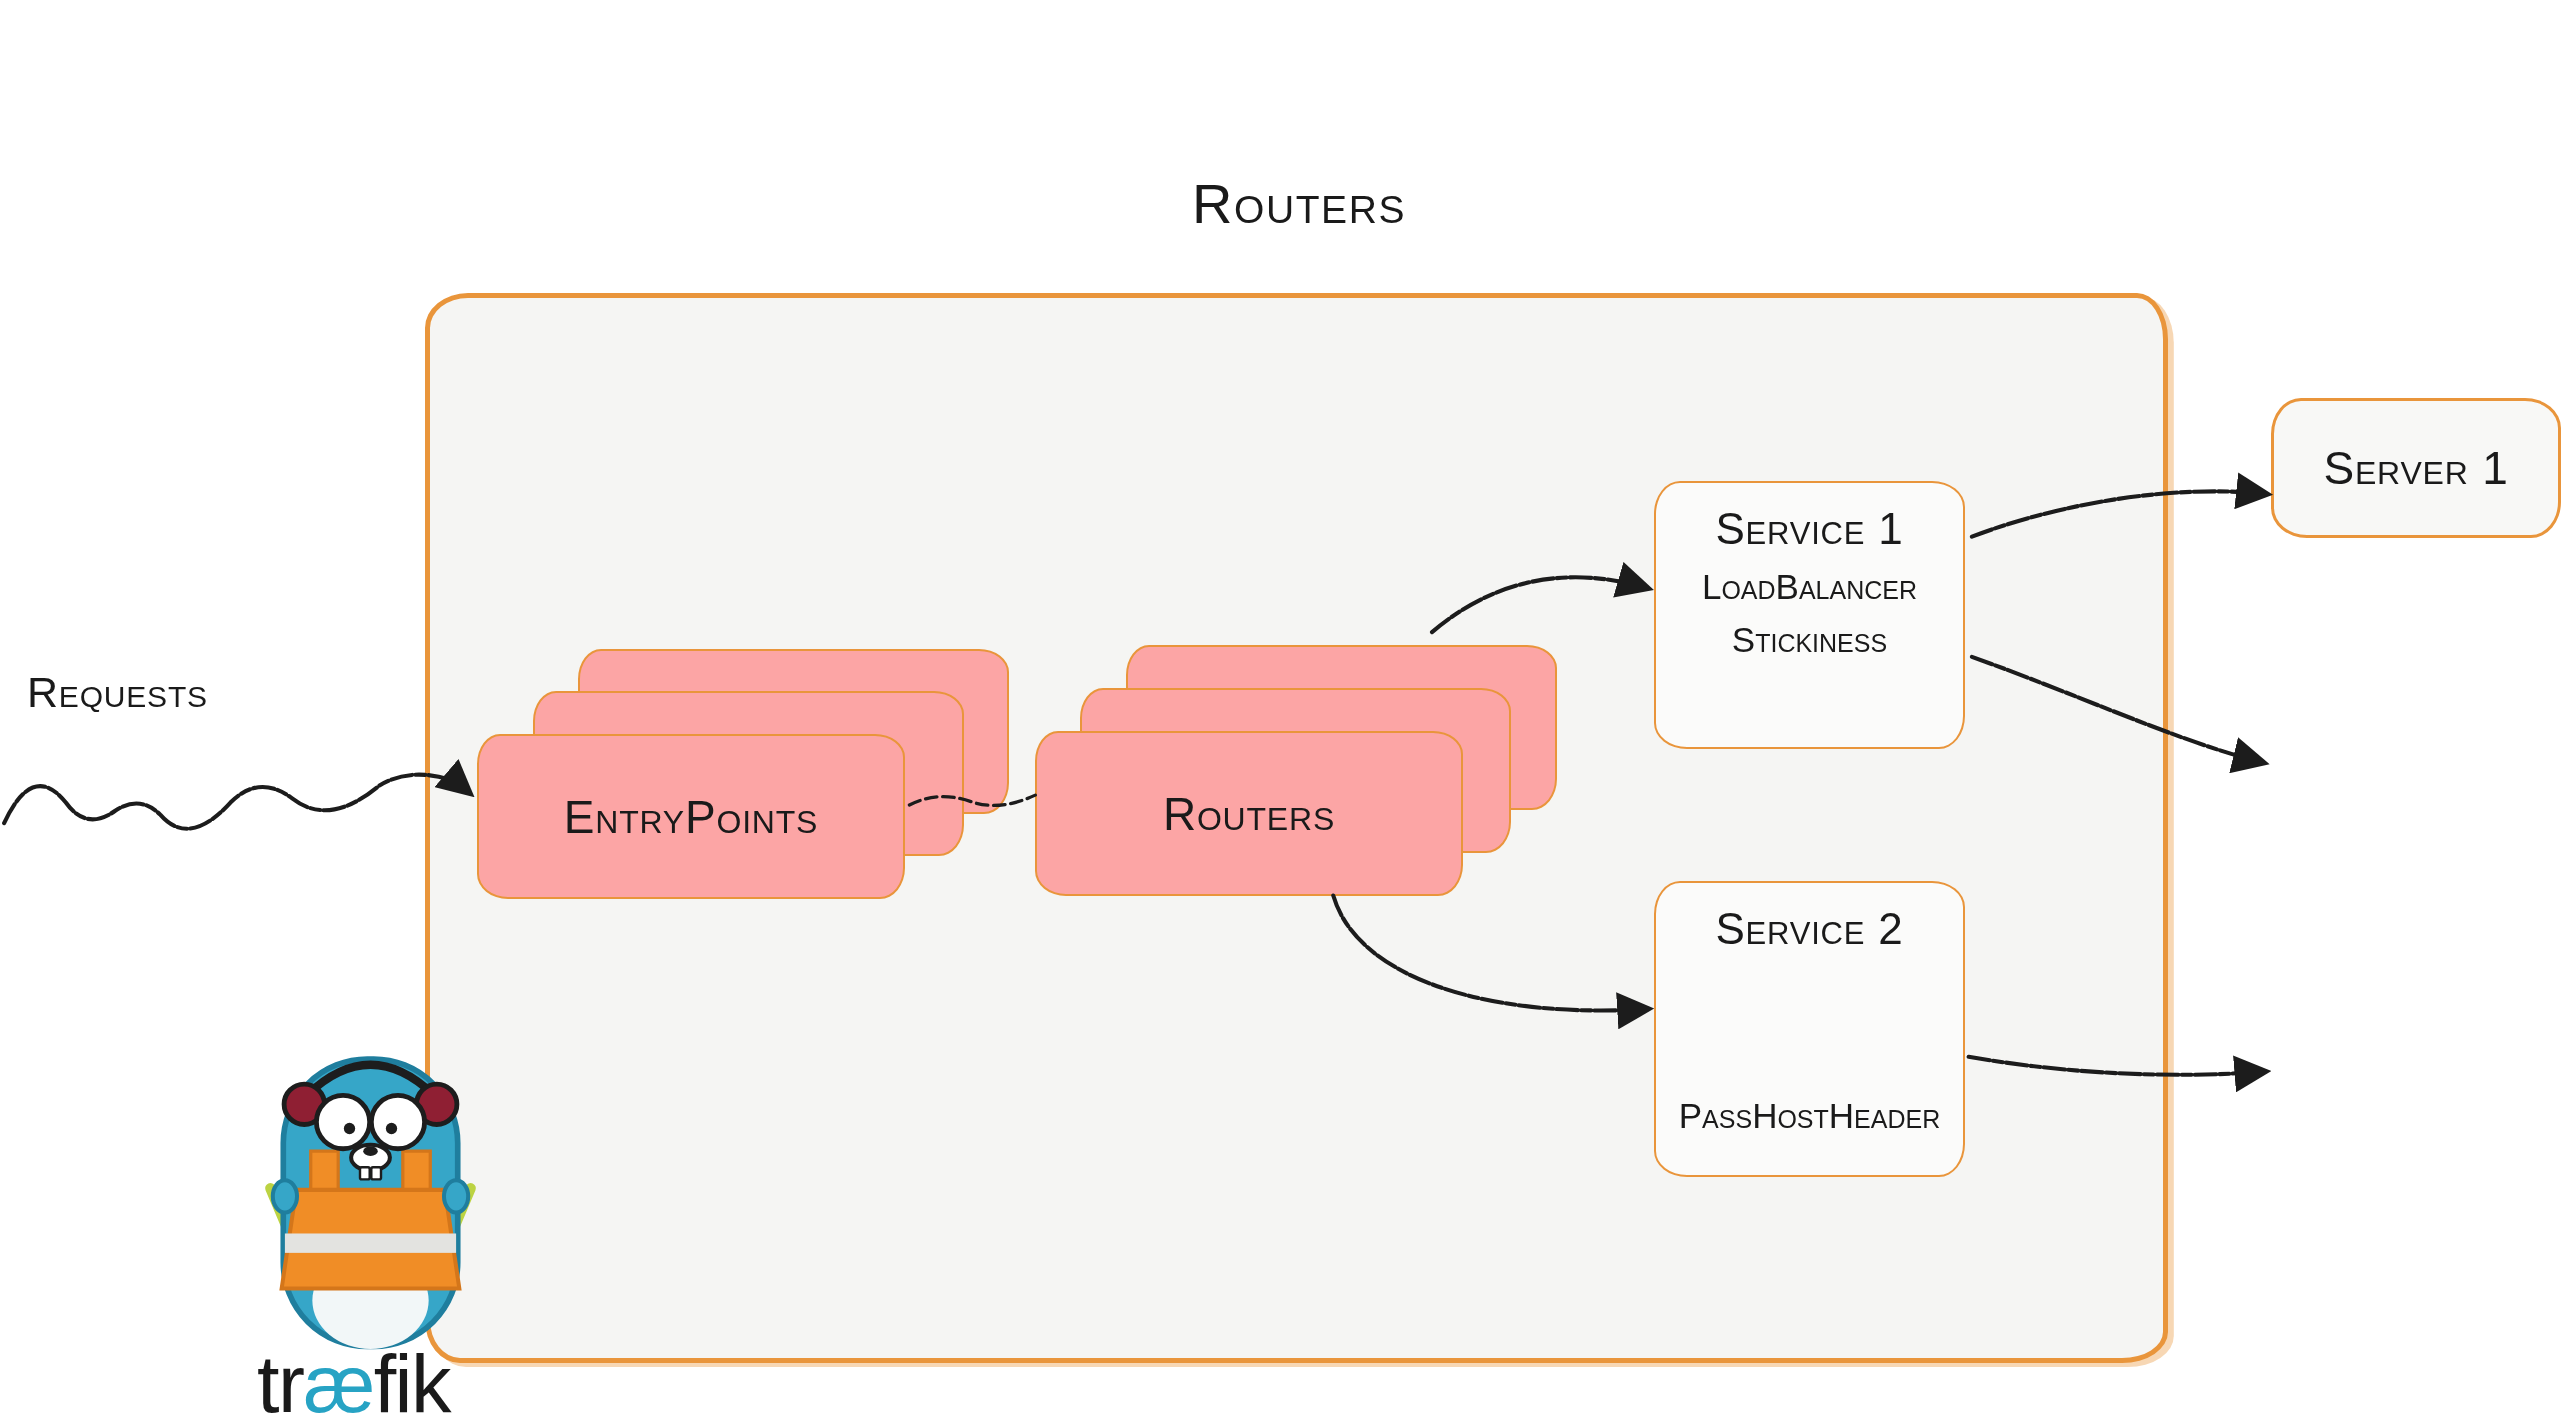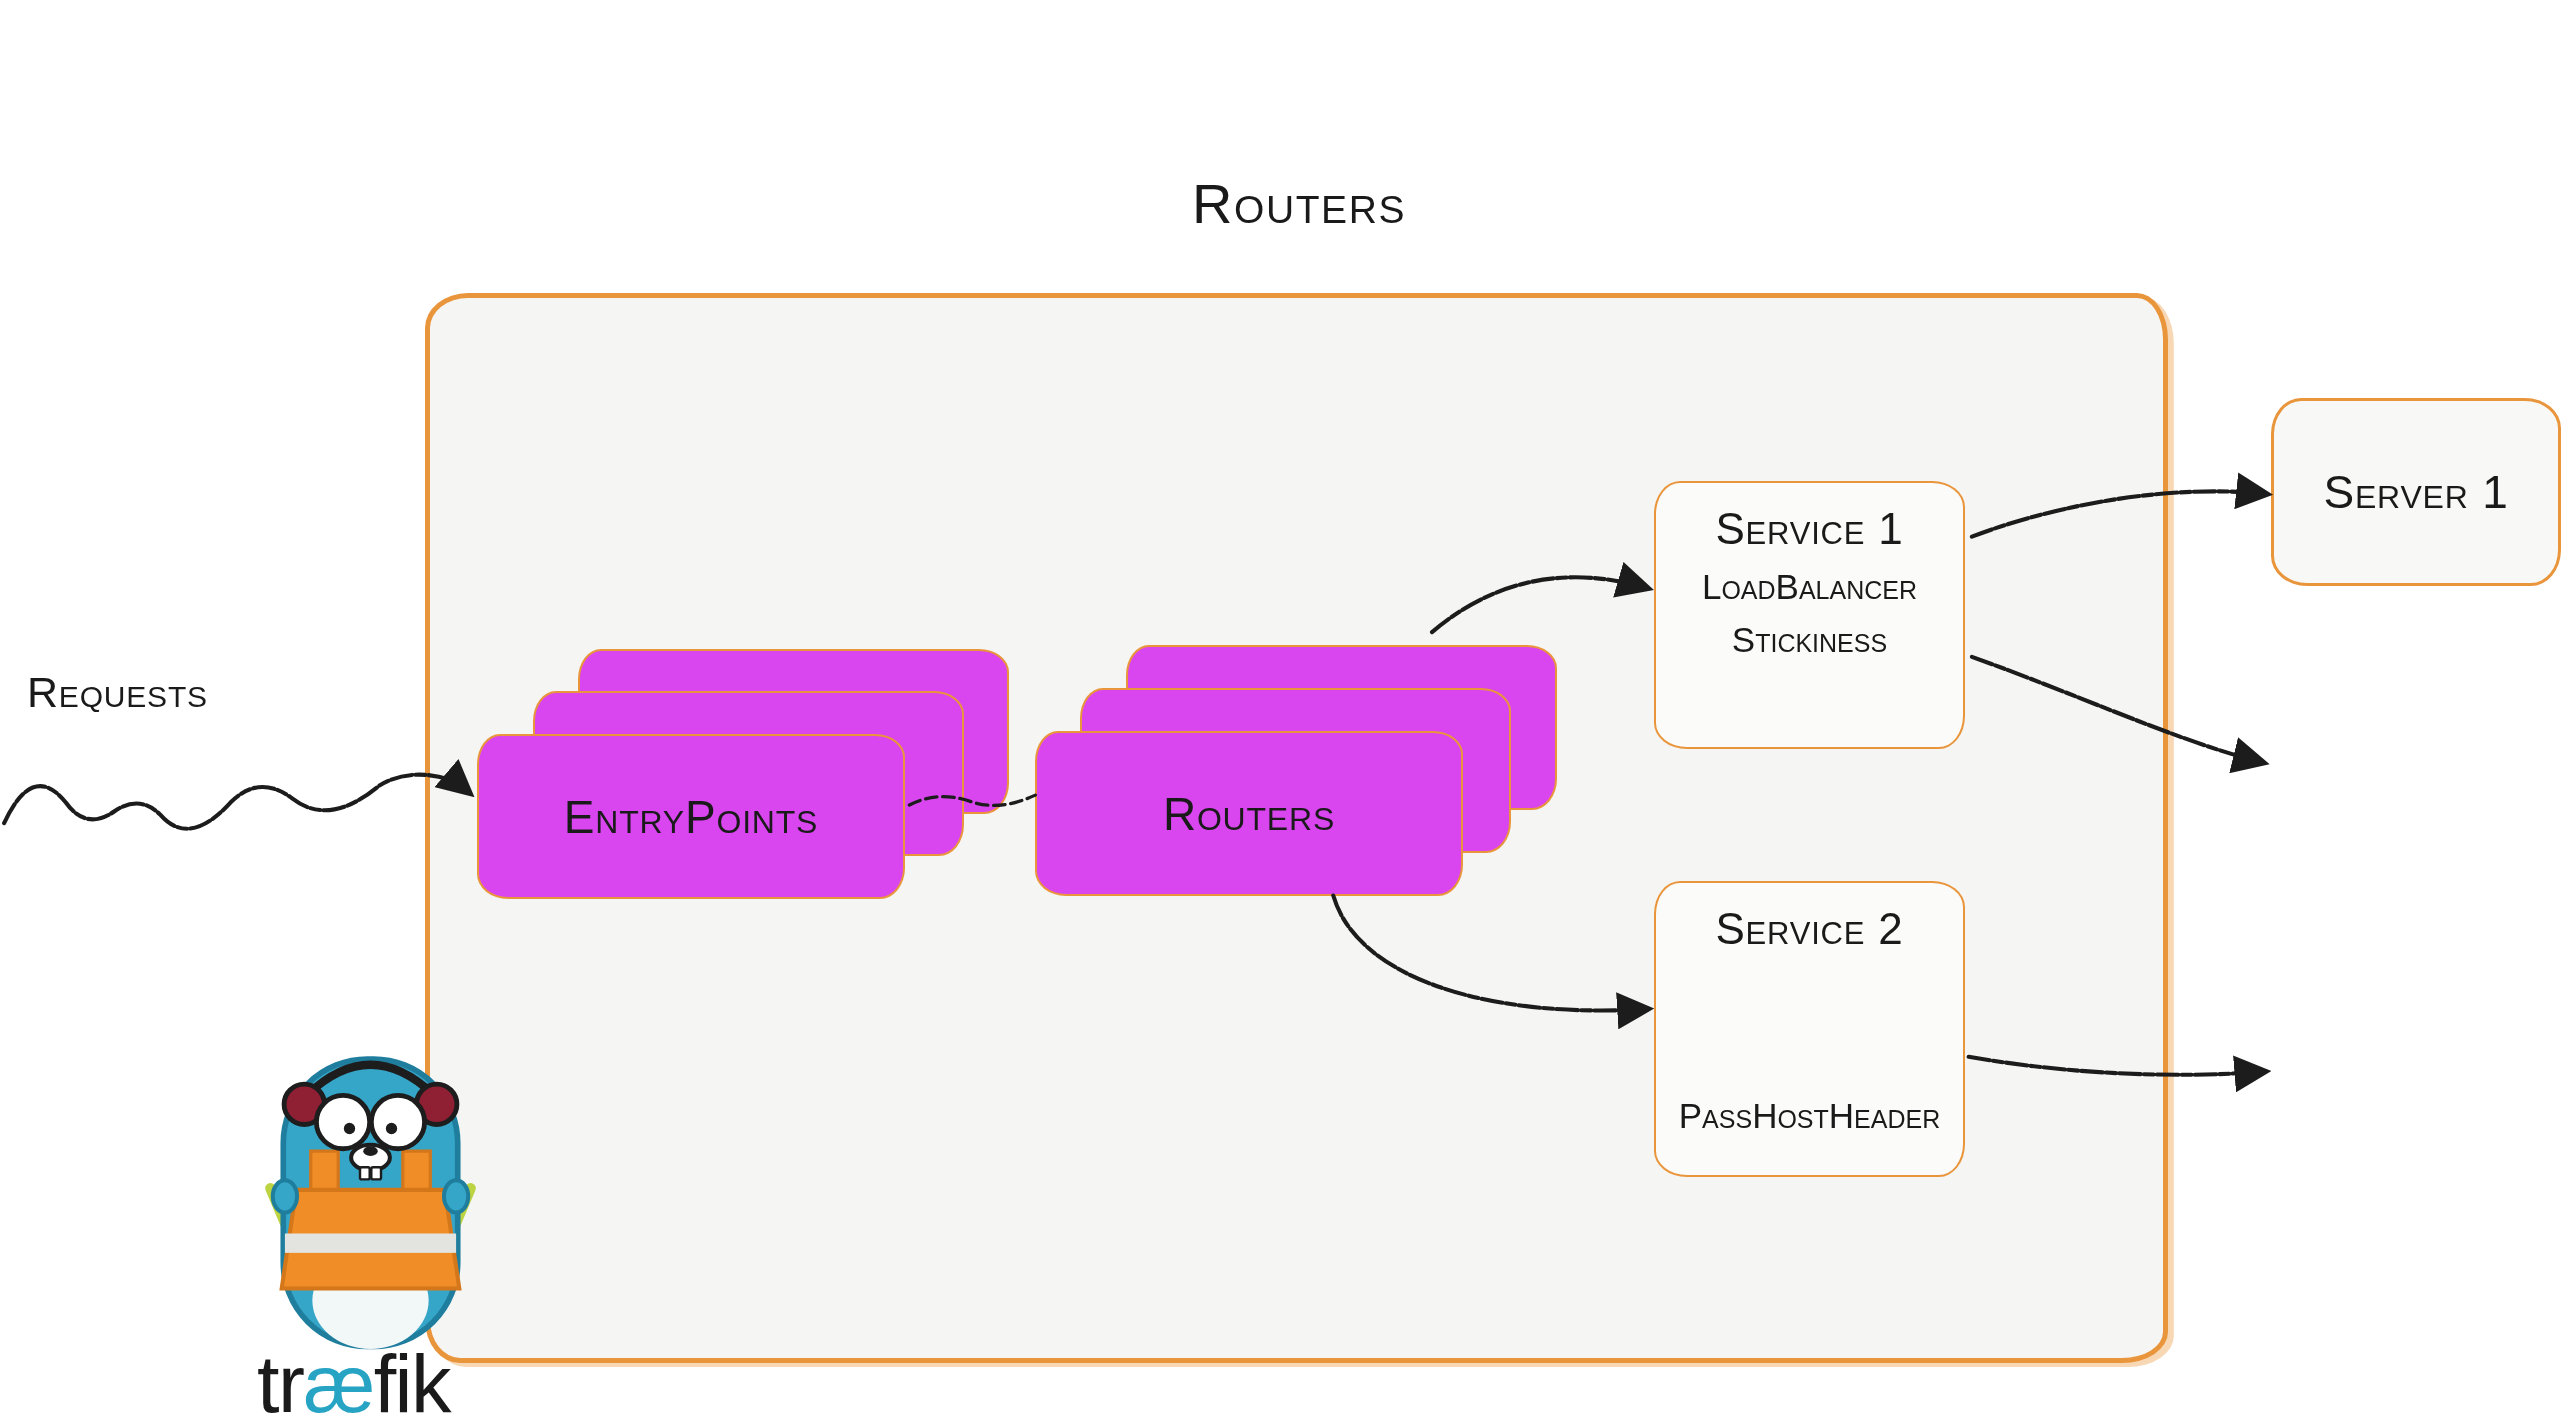--- a/index.html
+++ b/index.html
@@ -22,21 +22,21 @@
   .main-box{
     position:absolute;left:425px;top:293px;width:1743px;height:1070px;
     background:#f5f5f3;
     border:5.8px solid #e9953b;
     border-radius:43px 31px 46px 35px / 35px 46px 31px 43px;
     box-shadow:5.8px 4.1px 0 rgba(233,149,59,.38);
   }
 
   .stack-box{
     position:absolute;
-    background:#d946ef;
+    background:#fca5a5;
     border:2.5px solid #e9953b;
     border-radius:23px 30px 25px 31px / 30px 23px 31px 25px;
   }
   .ep-back {left:578px;top:649px;width:431px;height:165px;}
   .ep-mid  {left:533px;top:691px;width:431px;height:165px;}
   .ep-front{left:477px;top:734px;width:428px;height:165px;}
   .rt-back {left:1126px;top:645px;width:431px;height:165px;}
   .rt-mid  {left:1080px;top:688px;width:431px;height:165px;}
   .rt-front{left:1035px;top:731px;width:428px;height:165px;}
   .stack-front{
@@ -52,21 +52,21 @@
     display:flex;flex-direction:column;align-items:center;
     padding:21.4px 8.2px 25px 8.2px;
   }
   .service1{top:481px;height:268px;}
   .service2{top:881px;height:296px;}
   .service-title{font-size:44px;font-variant:small-caps;letter-spacing:0.8px;}
   .service-line{font-size:35px;font-variant:small-caps;margin-top:13px;}
   .service2 .service-line{margin-top:auto;margin-bottom:14px;}
 
   .server-box{
-    position:absolute;left:2271px;width:290px;height:188px;
+    position:absolute;left:2271px;width:290px;height:140px;
     background:#f8f8f6;
     border:3.3px solid #e9953b;
     border-radius:30px 36px 30px 36px / 36px 30px 36px 30px;
     display:flex;align-items:center;justify-content:center;
     font-size:46px;font-variant:small-caps;letter-spacing:0.8px;
   }
   .server1{top:398px;}
   .server2{top:672px;}
   .server3{top:993px;}
 

